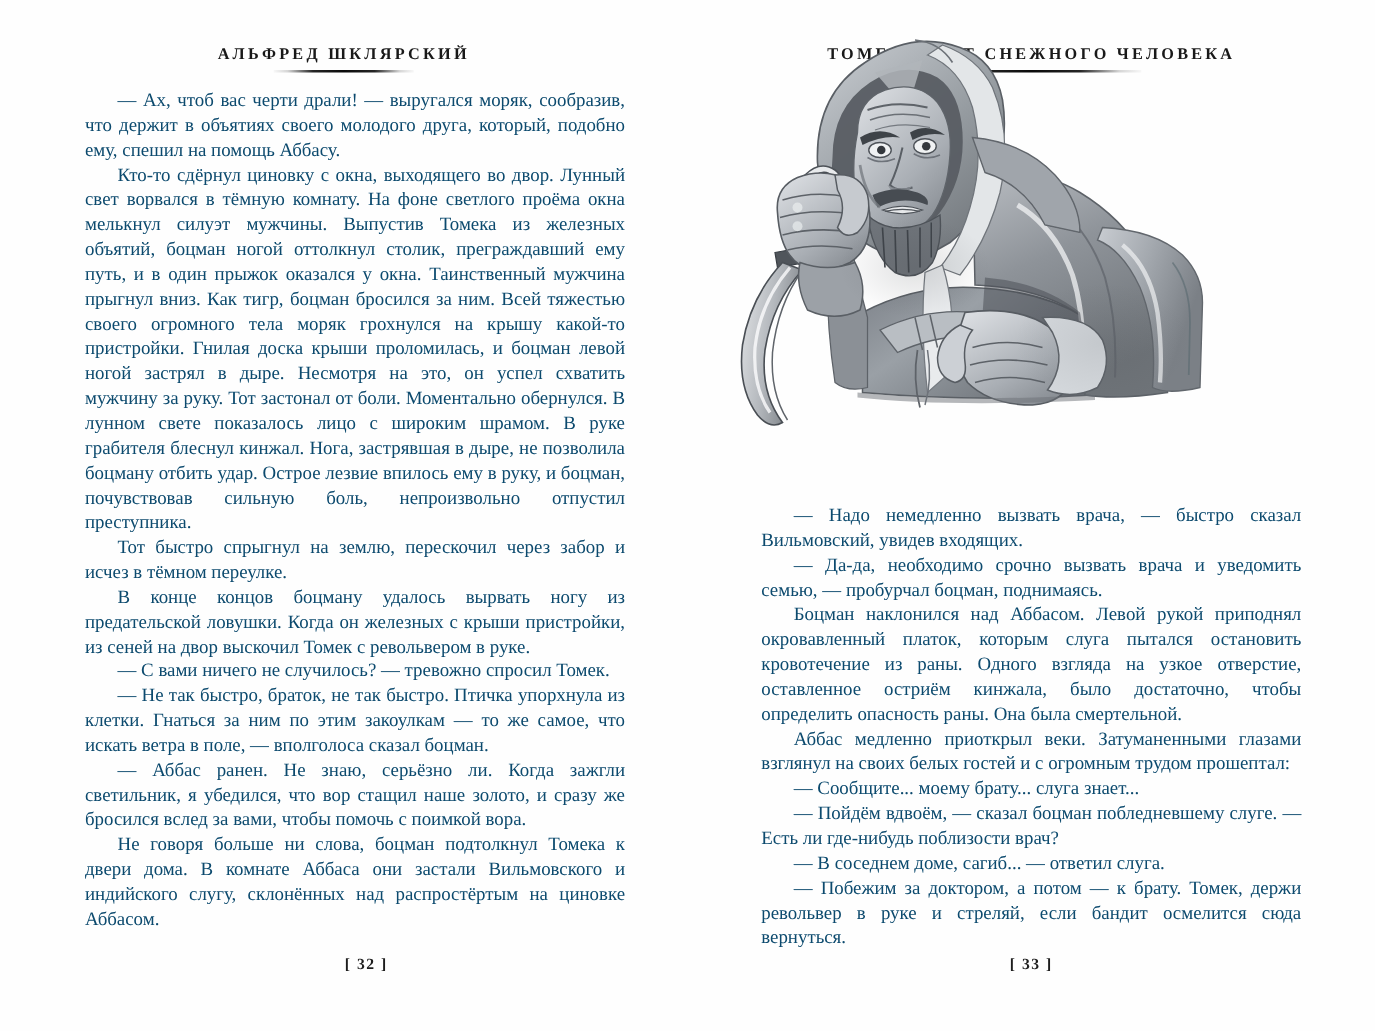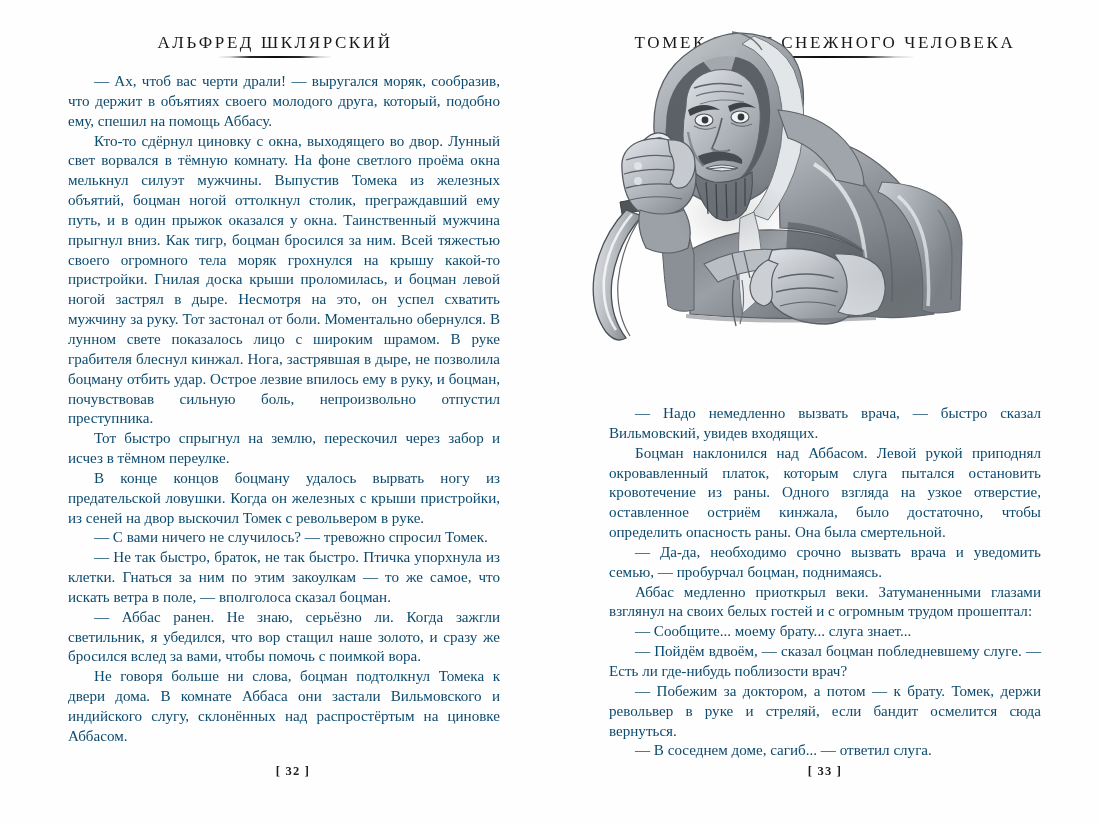--- a/index.html
+++ b/index.html
@@ -33,22 +33,22 @@
   
   .runhead {
     position: absolute;
     top: 36px;
     left: 0;
     right: 0;
     text-align: center;
   }
   .runhead-text {
     font-family: "Liberation Serif", "DejaVu Serif", serif;
-    font-size: 17px;
-    font-weight: normal;
+    font-size: 13px;
+    font-weight: bold;
     letter-spacing: 2.6px;
     text-transform: uppercase;
     color: #191919;
     display: block;
     line-height: 14px;
   }
   .runhead-rule {
     margin: 6px auto 0 auto;
     height: 2px;
     width: 112px;
@@ -324,25 +324,25 @@
 
         <ellipse cx="150" cy="200" rx="60" ry="40" fill="url(#shadowG)" opacity="0.18"></ellipse>
         <ellipse cx="300" cy="260" rx="70" ry="48" fill="url(#shadowG)" opacity="0.12"></ellipse>
 
         <path d="M104 300 Q180 308 294 302 L294 306 Q180 312 104 304 Z" fill="#6b7076" opacity="0.5"></path>
       </svg>
     </div>
 
     <div class="textblock">
       <p>— Надо немедленно вызвать врача, — быстро сказал Вильмовский, увидев входящих.</p>
+      <p>— Да-да, необходимо срочно вызвать врача и уведомить семью, — пробурчал боцман, поднимаясь.</p>
       <p>Боцман наклонился над Аббасом. Левой рукой приподнял окровавленный платок, которым слуга пытался остановить кровотечение из раны. Одного взгляда на узкое отверстие, оставленное остриём кинжала, было достаточно, чтобы определить опасность раны. Она была смертельной.</p>
-      <p>— Да-да, необходимо срочно вызвать врача и уведомить семью, — пробурчал боцман, поднимаясь.</p>
       <p>Аббас медленно приоткрыл веки. Затуманенными глазами взглянул на своих белых гостей и с огромным трудом прошептал:</p>
       <p>— Сообщите... моему брату... слуга знает...</p>
       <p>— Пойдём вдвоём, — сказал боцман побледневшему слуге. — Есть ли где-нибудь поблизости врач?</p>
+      <p>— В соседнем доме, сагиб... — ответил слуга.</p>
       <p>— Побежим за доктором, а потом — к брату. Томек, держи револьвер в руке и стреляй, если бандит осмелится сюда вернуться.</p>
-      <p>— В соседнем доме, сагиб... — ответил слуга.</p>
     </div>
 
     <div class="folio">[ 33 ]</div>
   </div>
 
 </div>
 
 </body></html>

